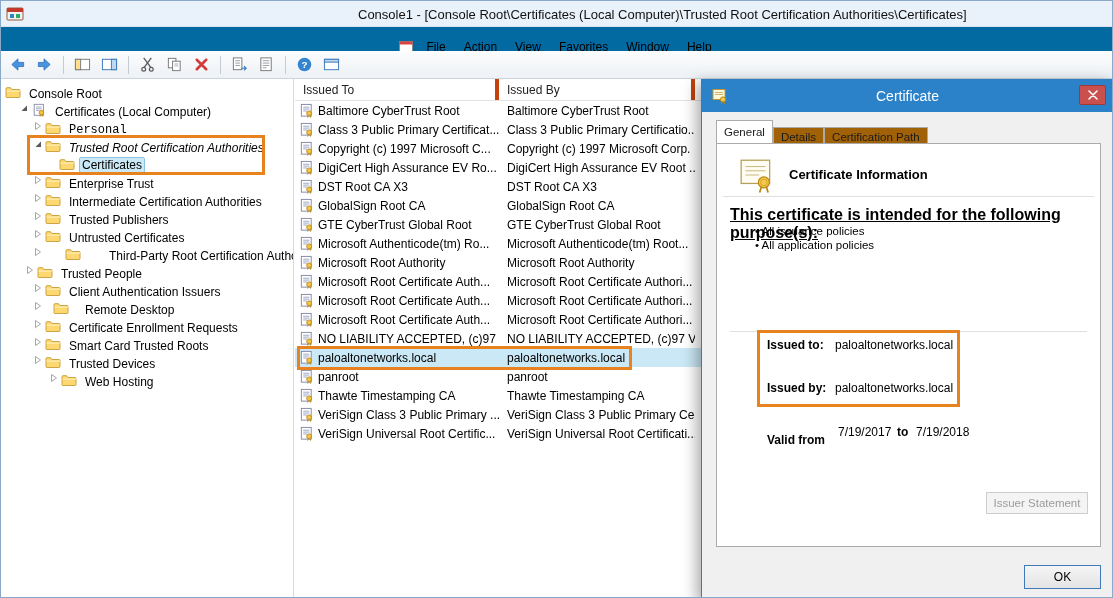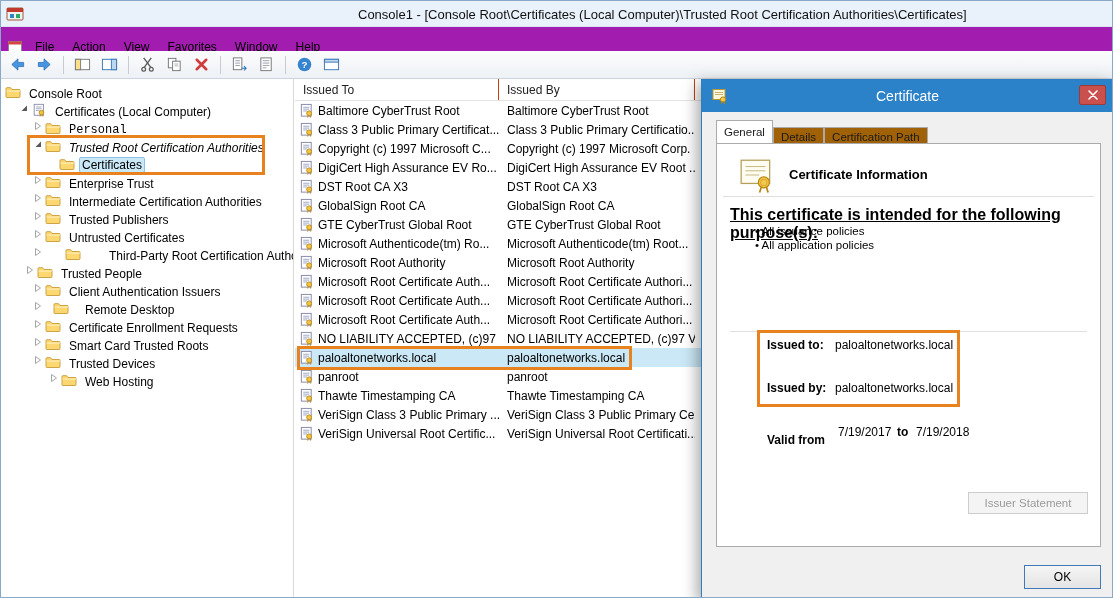--- a/index.html
+++ b/index.html
@@ -6,21 +6,21 @@
   html,body{width:1113px;height:598px;overflow:hidden;}
   body{font-family:"Liberation Sans","DejaVu Sans",sans-serif;font-size:12px;color:#000;background:#fff;}
   .window{position:relative;width:1113px;height:598px;background:#fff;border:1px solid #8aa8c8;overflow:hidden;}
 
   
   .titlebar{position:absolute;left:0;top:0;width:100%;height:26px;background:#e9f1fa;border-bottom:1px solid #d9e4f0;}
   .app-icon{position:absolute;left:5px;top:4px;width:18px;height:18px;}
   .title{position:absolute;left:357px;top:6px;font-size:13px;color:#111;white-space:nowrap;}
 
   
-  .menubar{position:absolute;left:0;top:26px;width:100%;height:40px;background:#a21caf;border-bottom:1px solid #e3e6ea;display:flex;align-items:center;}
+  .menubar{position:absolute;left:0;top:26px;width:100%;height:40px;background:#0369a1;border-bottom:1px solid #e3e6ea;display:flex;align-items:center;justify-content:center;}
   .child-icon{width:16px;height:16px;margin:0 3px 0 6px;display:inline-block;}
   .menu-items{display:flex;align-items:center;height:100%;}
   .menu-item{padding:4px 9px;cursor:default;}
 
   
   .toolbar{position:absolute;left:0;top:50px;width:100%;height:28px;background:linear-gradient(#fbfcfd,#eef1f5);border-bottom:1px solid #ccd4dd;display:flex;align-items:center;padding-left:4px;gap:2px;}
   .tb-btn{width:25px;height:23px;display:flex;align-items:center;justify-content:center;border-radius:2px;}
   .tb-ico{width:17px;height:17px;}
   .tb-sep{width:1px;height:18px;background:#c6ccd4;margin:0 4px;}
   .icon{display:inline-block;}
@@ -31,21 +31,21 @@
   .tree-row{height:18px;display:flex;align-items:flex-start;white-space:nowrap;}
   .expander{width:10px;height:10px;flex:0 0 10px;margin-right:2px;}
   .expander svg{width:10px;height:10px;display:block;}
   .tree-ico{width:16px;height:14px;flex:0 0 16px;margin-right:4px;}
   .tree-label{padding:1px 3px;border:1px solid transparent;border-radius:2px;}
   .tree-label.selected{background:var(--selection-blue,#cbe8f6);border:1px solid #8ac2e4;padding:0 2px;}
 
   
   .listpane{position:absolute;left:294px;top:78px;right:0;height:520px;background:#fff;overflow:hidden;}
   .list-header{display:flex;height:22px;border-bottom:1px solid #e3e3e3;background:#fff;}
-  .col{padding:4px 2px 2px 8px;border-right:1px solid #c2410c;color:#222;}
+  .col{padding:4px 2px 2px 8px;border-right:4px solid #c2410c;color:#222;}
   .col0{width:204px;}
   .col1{width:196px;}
   .list-row{display:flex;height:19px;align-items:center;}
   .list-row.selected{background:var(--selection-blue,#cbe8f6);}
   .cell{display:flex;align-items:center;height:100%;overflow:hidden;white-space:nowrap;}
   .cell.c0{width:204px;padding-left:4px;}
   .cell.c1{width:196px;padding-left:8px;}
   .cert-ico{width:15px;height:15px;flex:0 0 15px;margin-right:4px;}
 
   
@@ -70,21 +70,21 @@
   .fld{position:absolute;font-size:12px;white-space:nowrap;}
   .bold{font-weight:bold;}
   .f-ito-l{left:50px;top:194px;}
   .f-ito-v{left:118px;top:194px;}
   .f-iby-l{left:50px;top:237px;}
   .f-iby-v{left:118px;top:237px;}
   .f-val-l{left:50px;top:289px;}
   .f-val-f{left:121px;top:281px;}
   .f-val-t{left:180px;top:281px;}
   .f-val-u{left:199px;top:281px;}
-  .issuer-btn{position:absolute;right:12px;top:348px;width:120px;height:22px;background:#f4f4f4;border:1px solid #cdcdcd;color:#9b9b9b;font-size:11.5px;display:flex;align-items:center;justify-content:center;}
+  .issuer-btn{position:absolute;right:12px;top:348px;width:102px;height:22px;background:#f4f4f4;border:1px solid #cdcdcd;color:#9b9b9b;font-size:11.5px;display:flex;align-items:center;justify-content:center;}
   .ok-btn{position:absolute;right:12px;top:485px;width:77px;height:24px;background:linear-gradient(#f5f5f5,#e4e4e4);border:1px solid #3f7bb8;font-size:12px;display:flex;align-items:center;justify-content:center;}
 
   
   .annot{position:absolute;border:3px solid var(--annotation-orange,#e8821f);z-index:40;pointer-events:none;}
   .annot-tree{left:26px;top:134px;width:238px;height:40px;}
   .annot-list{left:296px;top:345px;width:335px;height:24px;}
   .annot-dialog{left:756px;top:329px;width:203px;height:77px;}
 </style>
 </head>
 <body>

